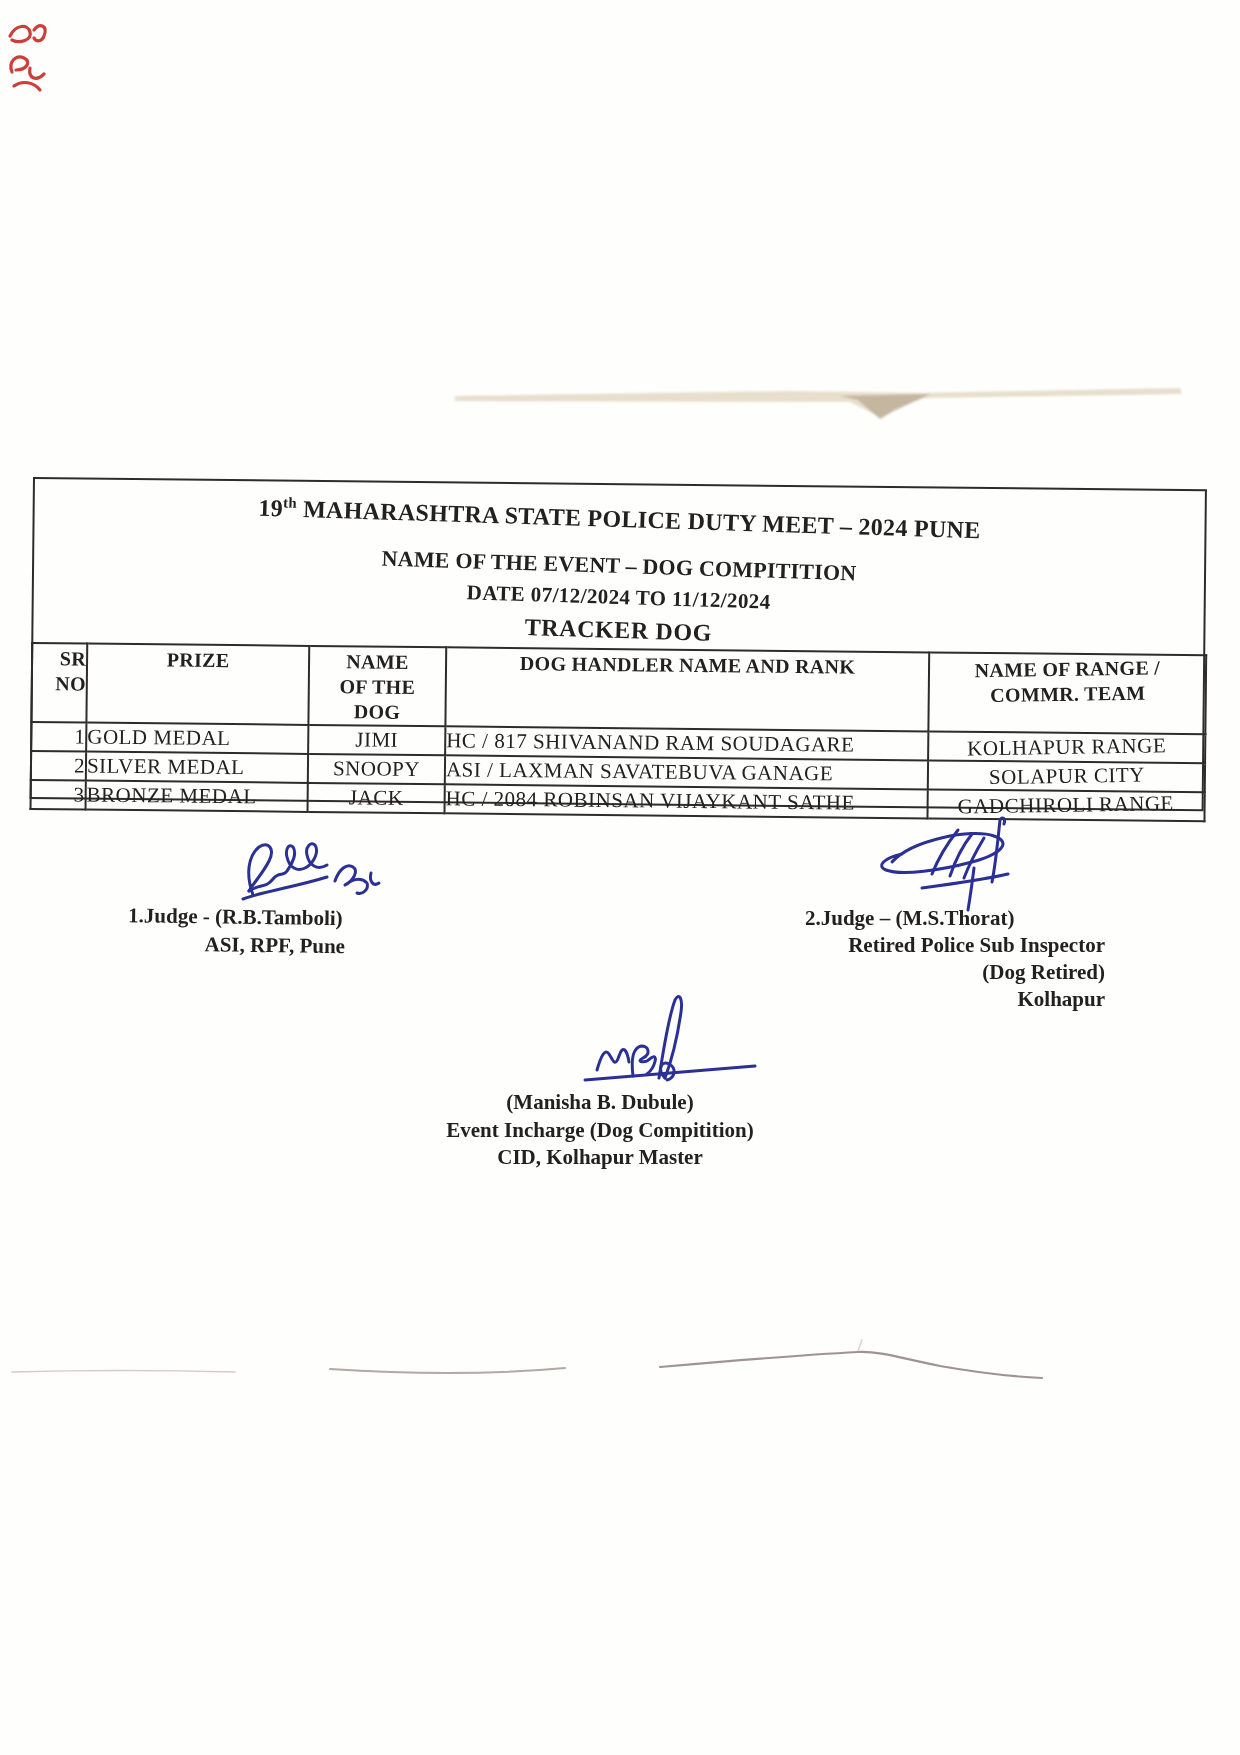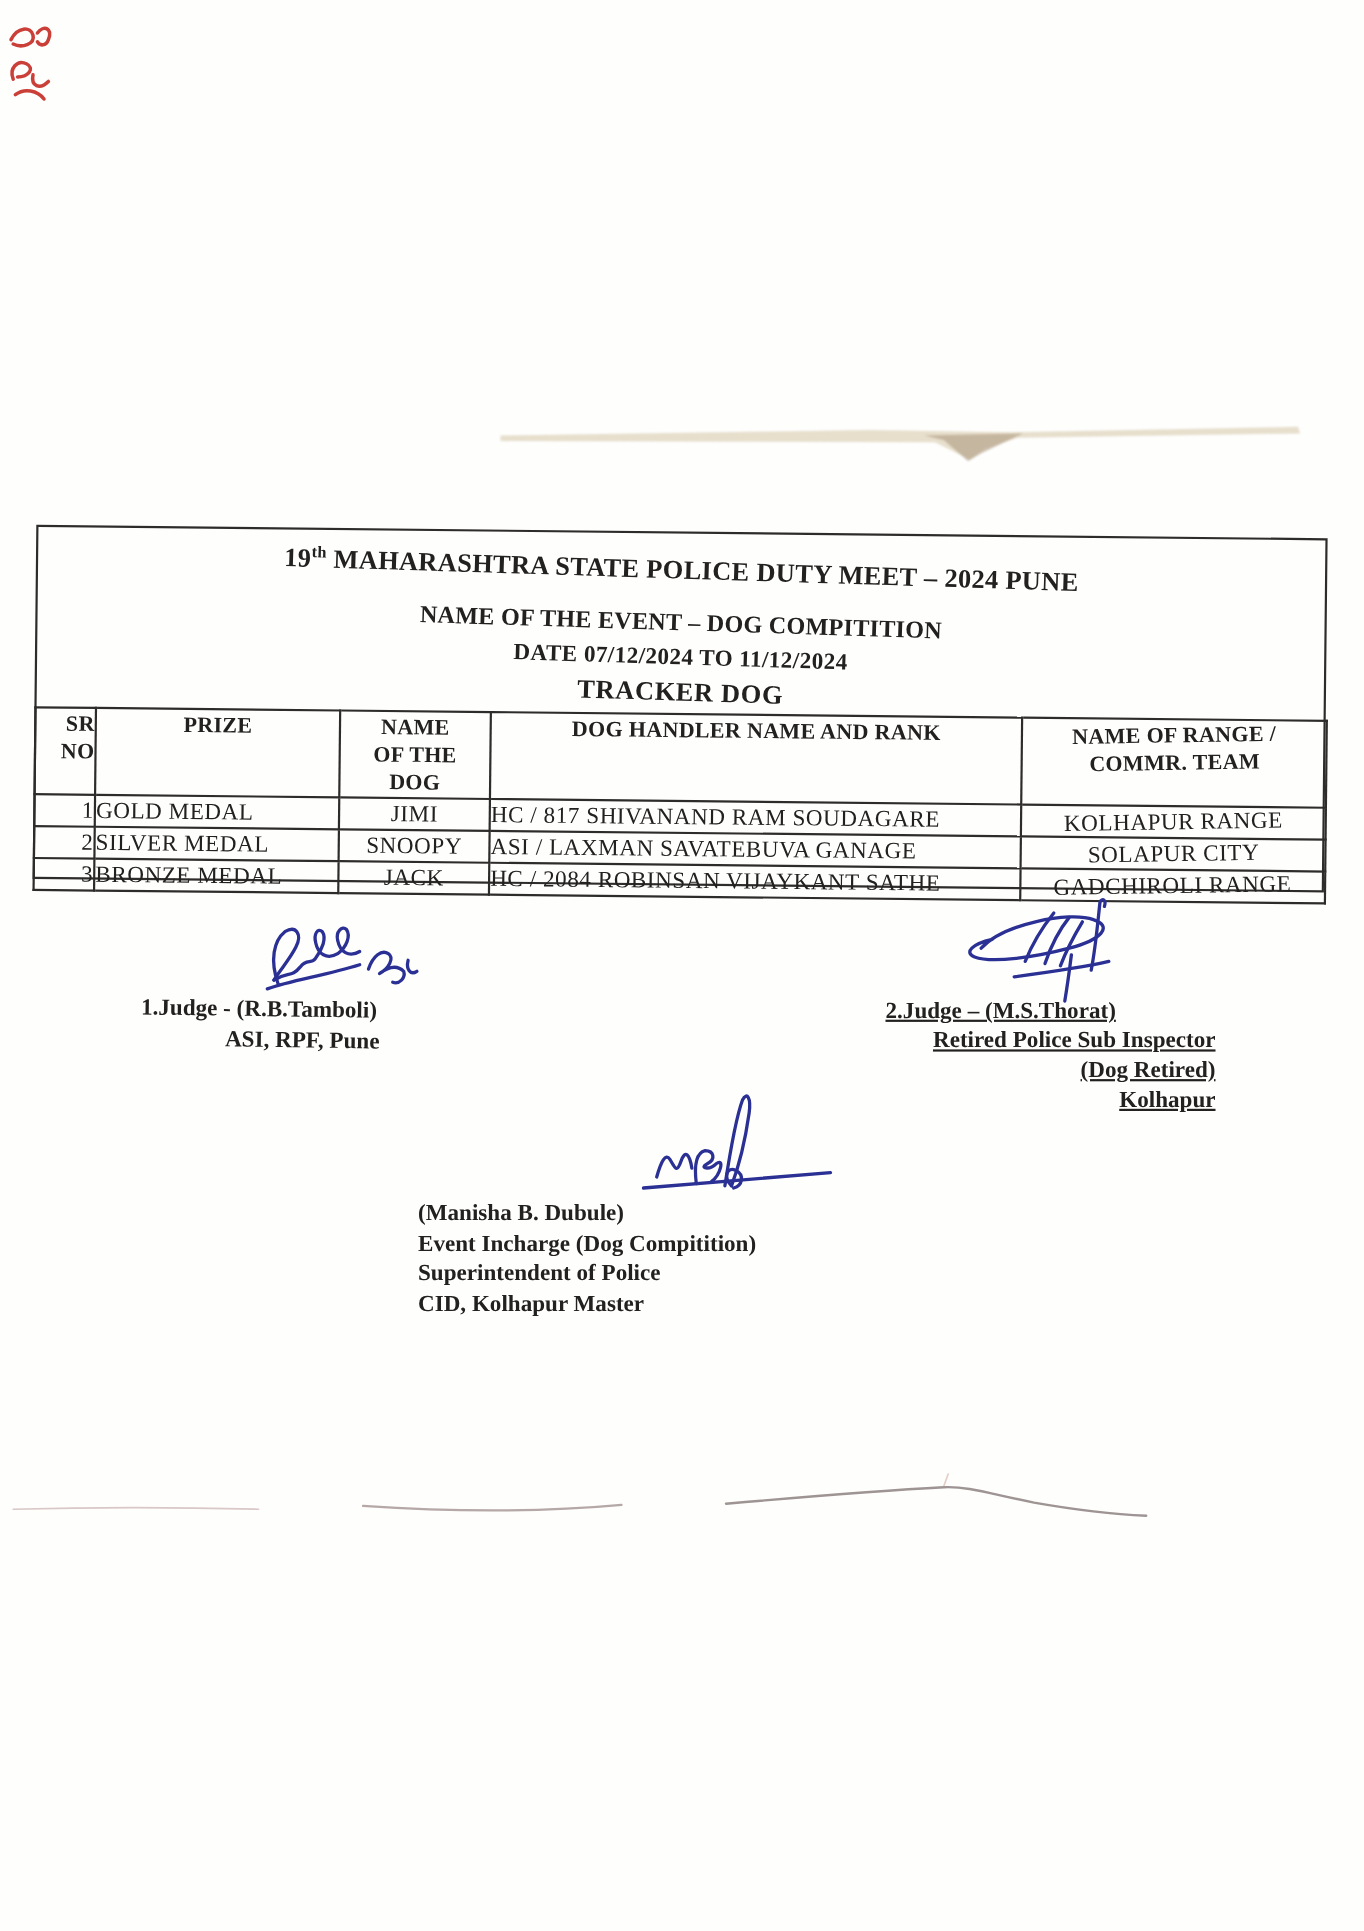--- a/index.html
+++ b/index.html
@@ -48,25 +48,25 @@
   th.h-range,td.c-range{text-align:center;letter-spacing:.8px;}
   .warp-up{display:inline-block;transform:rotate(-1.5deg);}
   
   .judge1{
     position:absolute;left:128px;top:903px;width:262px;
     font-weight:bold;font-size:21px;line-height:28px;transform:rotate(0.8deg);white-space:nowrap;color:#232120;
   }
   .judge1 .l2{text-align:center;transform:translateX(16px);}
   .judge2{
     position:absolute;left:805px;top:905px;width:300px;
-    font-weight:bold;font-size:21px;line-height:27px;white-space:nowrap;color:#232120;text-decoration:underline;
+    font-weight:bold;font-size:21px;line-height:27px;white-space:nowrap;color:#232120;
   }
   .judge2 .lc{text-align:right;}
   .incharge{
-    position:absolute;left:380px;top:1089px;width:440px;
+    position:absolute;left:380px;top:1089px;width:440px;text-align:center;
     font-weight:bold;font-size:21px;line-height:27.5px;white-space:nowrap;color:#232120;
   }
   .sig{position:absolute;color:var(--ink,#2b3094);}
   .sig path{fill:none;stroke:currentColor;stroke-width:3;stroke-linecap:round;stroke-linejoin:round;}
   .redmarks{position:absolute;left:4px;top:20px;color:var(--red,#c53028);}
   .redmarks path{fill:none;stroke:currentColor;stroke-width:3.2;stroke-linecap:round;opacity:.92;}
   .shadow-band{position:absolute;left:440px;top:382px;filter:blur(.8px);}
   .crease{position:absolute;left:0;top:1338px;}
   .crease path{fill:none;stroke-linecap:round;}
 </style>
@@ -180,21 +180,20 @@
   <path d="M22,78 C26,64 30,56 34,62 C38,68 40,76 44,64 C48,52 52,58 54,70"></path>
   <path d="M58,84 C56,68 58,56 66,54 C74,54 76,62 68,66 C60,70 70,72 76,66 C84,60 80,76 72,82"></path>
   <path d="M84,86 C88,60 94,24 100,8 C104,0 108,6 106,20 C102,48 96,70 90,86"></path>
   <path d="M90,86 C82,78 86,68 94,72 C102,76 100,86 92,88"></path>
   <path d="M10,88 C60,84 130,78 180,74"></path>
 </svg>
 
 <div class="incharge">
   <div>(Manisha B. Dubule)</div>
   <div>Event Incharge (Dog Compitition)</div>
-  <div>Superintendent of Police</div>
   <div>CID, Kolhapur Master</div>
 </div>
 
 <svg class="crease" width="1240" height="55" viewBox="0 0 1240 55">
   <path d="M12,34 Q120,31 235,34" stroke="#b08585" stroke-width="1.5" opacity="0.45"></path>
   <path d="M330,31 C420,37 500,36 565,30" stroke="#6b5252" stroke-width="2" opacity="0.5"></path>
   <path d="M660,29 C740,22 820,16 858,14 C880,13 900,20 940,28 C980,35 1020,39 1042,40" stroke="#4f3d3d" stroke-width="2.2" opacity="0.55"></path>
   <path d="M862,2 L858,13" stroke="#c9a08f" stroke-width="1.5" opacity="0.5"></path>
 </svg>
 

